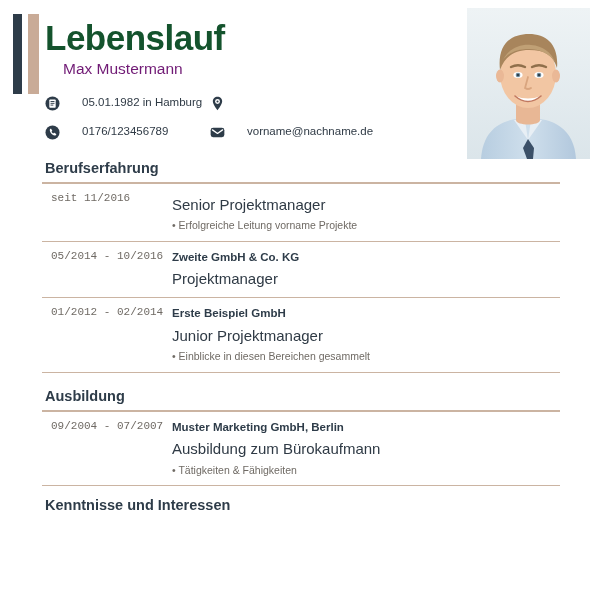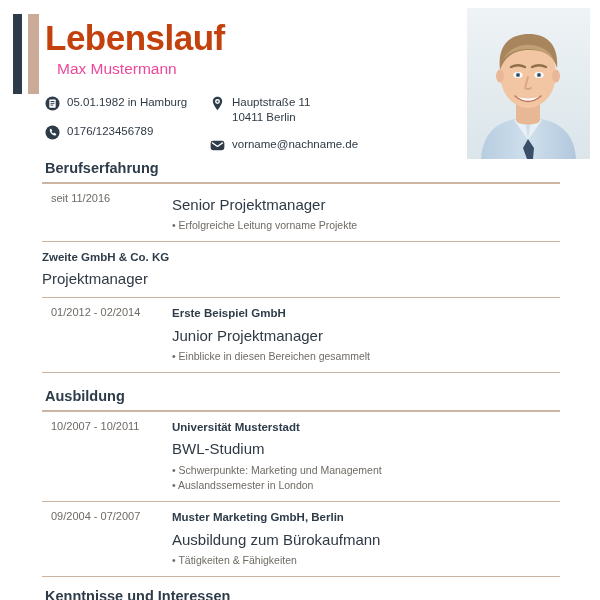--- a/index.html
+++ b/index.html
@@ -43,47 +43,47 @@
 
   .title-block {
     margin-left: 45px;
     padding-top: 6px;
   }
   .cv-title {
     font-size: 35px;
     font-weight: bold;
     letter-spacing: -0.5px;
     line-height: 1.0;
-    color: #c2410c;
+    color: #14532d;
     margin: 0;
   }
   .cv-name {
     font-size: 15.5px;
     font-weight: normal;
-    color: #ec4899;
-    margin: 5px 0 0 12px;
+    color: #701a75;
+    margin: 5px 0 0 18px;
     line-height: 1.1;
   }
 
   
   .contact {
     margin-left: 45px;
     margin-top: 18px;
     display: flex;
   }
   .contact-col {
     display: flex;
     flex-direction: column;
     gap: 13px;
   }
   .contact-col.left { width: 165px; }
   .contact-row {
     display: flex;
     align-items: flex-start;
-    gap: 7px;
+    gap: 22px;
   }
   .c-icon {
     flex: 0 0 auto;
     width: 15px;
     height: 15px;
     margin-top: 1px;
   }
   .c-icon svg { display: block; }
   .c-text {
     font-size: 11.5px;
@@ -125,20 +125,21 @@
     margin: 0 40px 0 42px;
     border-bottom: 1px solid #cbb4a2;
   }
   .entry-date {
     flex: 0 0 130px;
     font-size: 11px;
     color: #6f6a64;
     padding-left: 9px;
     box-sizing: border-box;
     line-height: 1.35;
+    font-family: Liberation Mono, monospace;
   }
   .entry-body { flex: 1 1 auto; }
   .entry-org {
     font-size: 11.5px;
     font-weight: bold;
     color: #2e3c49;
     line-height: 1.45;
   }
   .entry-role {
     font-size: 15px;
@@ -201,24 +202,20 @@
 
     <div class="contact-col right">
 
       <div class="contact-row">
         <span class="c-icon">
           <svg width="15" height="15" viewBox="0 0 16 16">
             <path d="M8 .7c-2.8 0-5 2.2-5 5 0 3.6 5 9.6 5 9.6s5-6 5-9.6c0-2.8-2.2-5-5-5z" fill="#2e3c49"></path>
             <circle cx="8" cy="5.8" r="2.6" fill="#ffffff"></circle>
             <circle cx="8" cy="5.8" r="1.1" fill="#2e3c49"></circle>
           </svg>
-        </span>
-        <span class="c-text">
-          <span>Hauptstraße 11</span><br>
-          <span>10411 Berlin</span>
         </span>
       </div>
 
       <div class="contact-row">
         <span class="c-icon">
           <svg width="15" height="15" viewBox="0 0 16 16">
             <rect x="0.7" y="3" width="14.6" height="10" rx="2.6" fill="#2e3c49"></rect>
             <path d="M2.6 5.2l5.4 3.8 5.4-3.8" fill="none" stroke="#ffffff" stroke-width="1.4" stroke-linecap="round" stroke-linejoin="round"></path>
           </svg>
         </span>
@@ -286,20 +283,21 @@
     <div class="entry-date">seit 11/2016</div>
     <div class="entry-body">
       <div class="entry-role">Senior Projektmanager</div>
       <div class="entry-bullets">
         <div class="entry-bullet">• Erfolgreiche Leitung vorname Projekte</div>
       </div>
     </div>
   </div>
 
   <div class="entry">
+    <div class="entry-date">05/2014 - 10/2016</div>
     <div class="entry-body">
       <div class="entry-org">Zweite GmbH &amp; Co. KG</div>
       <div class="entry-role">Projektmanager</div>
     </div>
   </div>
 
   <div class="entry">
     <div class="entry-date">01/2012 - 02/2014</div>
     <div class="entry-body">
       <div class="entry-org">Erste Beispiel GmbH</div>
@@ -310,31 +308,20 @@
     </div>
   </div>
 </div>
 
 <div class="gap-14"></div>
 
 <div class="section">
   <div class="section-title">Ausbildung</div>
   <div class="rule thick"></div>
 
-  <div class="entry">
-    <div class="entry-date">10/2007 - 10/2011</div>
-    <div class="entry-body">
-      <div class="entry-org">Universität Musterstadt</div>
-      <div class="entry-role">BWL-Studium</div>
-      <div class="entry-bullets">
-        <div class="entry-bullet">• Schwerpunkte: Marketing und Management</div>
-        <div class="entry-bullet">• Auslandssemester in London</div>
-      </div>
-    </div>
-  </div>
 
   <div class="entry">
     <div class="entry-date">09/2004 - 07/2007</div>
     <div class="entry-body">
       <div class="entry-org">Muster Marketing GmbH, Berlin</div>
       <div class="entry-role">Ausbildung zum Bürokaufmann</div>
       <div class="entry-bullets">
         <div class="entry-bullet">• Tätigkeiten &amp; Fähigkeiten</div>
       </div>
     </div>

